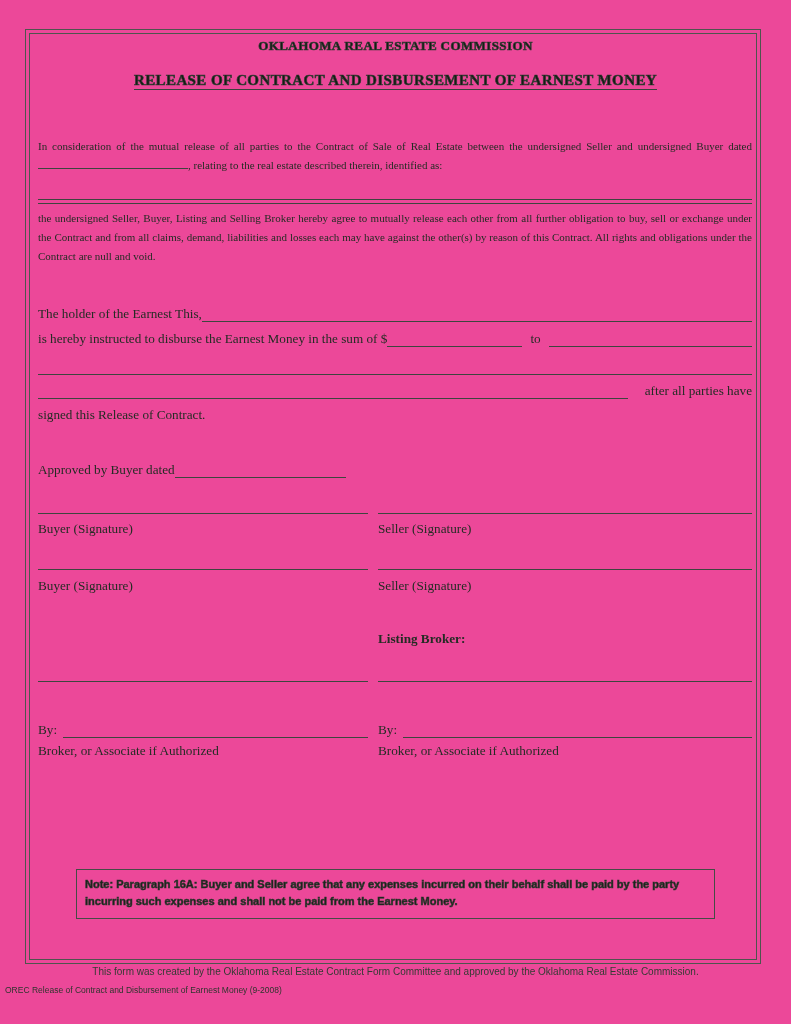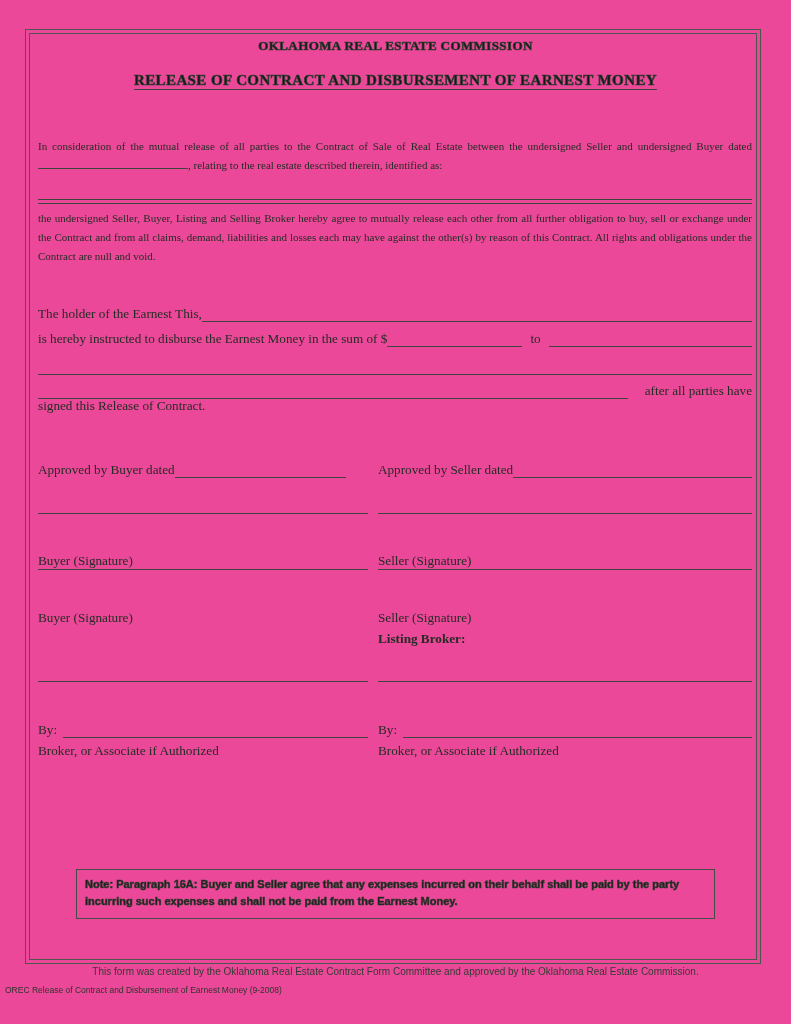--- a/index.html
+++ b/index.html
@@ -65,29 +65,29 @@
     border-bottom:1px solid #3e453e;
     height:14px;
   }
   .holder-row{left:38px;top:306px;width:714px;height:16px;}
   .disburse-row{left:38px;top:331px;width:714px;height:16px;}
   .amount-blank{flex:0 0 135px;}
   .to-word{margin:0 8px;}
   .payee-rule{left:38px;top:374px;width:714px;}
   .after-row{left:38px;top:383px;width:714px;height:16px;}
   .after-label{margin-left:17px;white-space:nowrap;}
-  .signed-line{left:38px;top:398px;width:714px;font-size:13.2px;line-height:16px;text-align:left;}
+  .signed-line{left:38px;top:407px;width:714px;font-size:13.2px;line-height:16px;text-align:left;}
   
   .lc{left:38px;width:330px;}
   .rc{left:378px;width:374px;}
   .approved{top:461px;height:17px;}
   .m22{margin-right:22px;}
   .sigrule1{top:513px;}
   .sigrule2{top:569px;}
-  .siglabel{font-size:13.2px;line-height:15px;margin-top:32px;}
+  .siglabel{font-size:13.2px;line-height:15px;}
   .siglabel1{top:521px;}
   .siglabel2{top:578px;}
   .broker-label{top:631px;font-size:13.2px;font-weight:bold;}
   .broker-rule{top:681px;}
   .by-row{top:722px;height:16px;}
   .by-word{margin-right:6px;}
   .assoc-label{top:743px;font-size:13.2px;}
   .note-box{
     left:76px;top:869px;width:639px;height:50px;
     border:1px solid #454c45;
@@ -153,24 +153,20 @@
     <span class="blank"></span>
     <span class="after-label">after all parties have</span>
   </div>
 
   <div class="abs signed-line">signed this Release of Contract.</div>
 
   <div class="abs row lc approved">
     <span>Approved by Buyer dated</span>
     <span class="blank m22"></span>
   </div>
-  <div class="abs row rc approved">
-    <span>Approved by Seller dated</span>
-    <span class="blank"></span>
-  </div>
 
   <div class="abs rule lc sigrule1"></div>
   <div class="abs rule rc sigrule1"></div>
   <div class="abs lc siglabel siglabel1">Buyer (Signature)</div>
   <div class="abs rc siglabel siglabel1">Seller (Signature)</div>
 
   <div class="abs rule lc sigrule2"></div>
   <div class="abs rule rc sigrule2"></div>
   <div class="abs lc siglabel siglabel2">Buyer (Signature)</div>
   <div class="abs rc siglabel siglabel2">Seller (Signature)</div>

